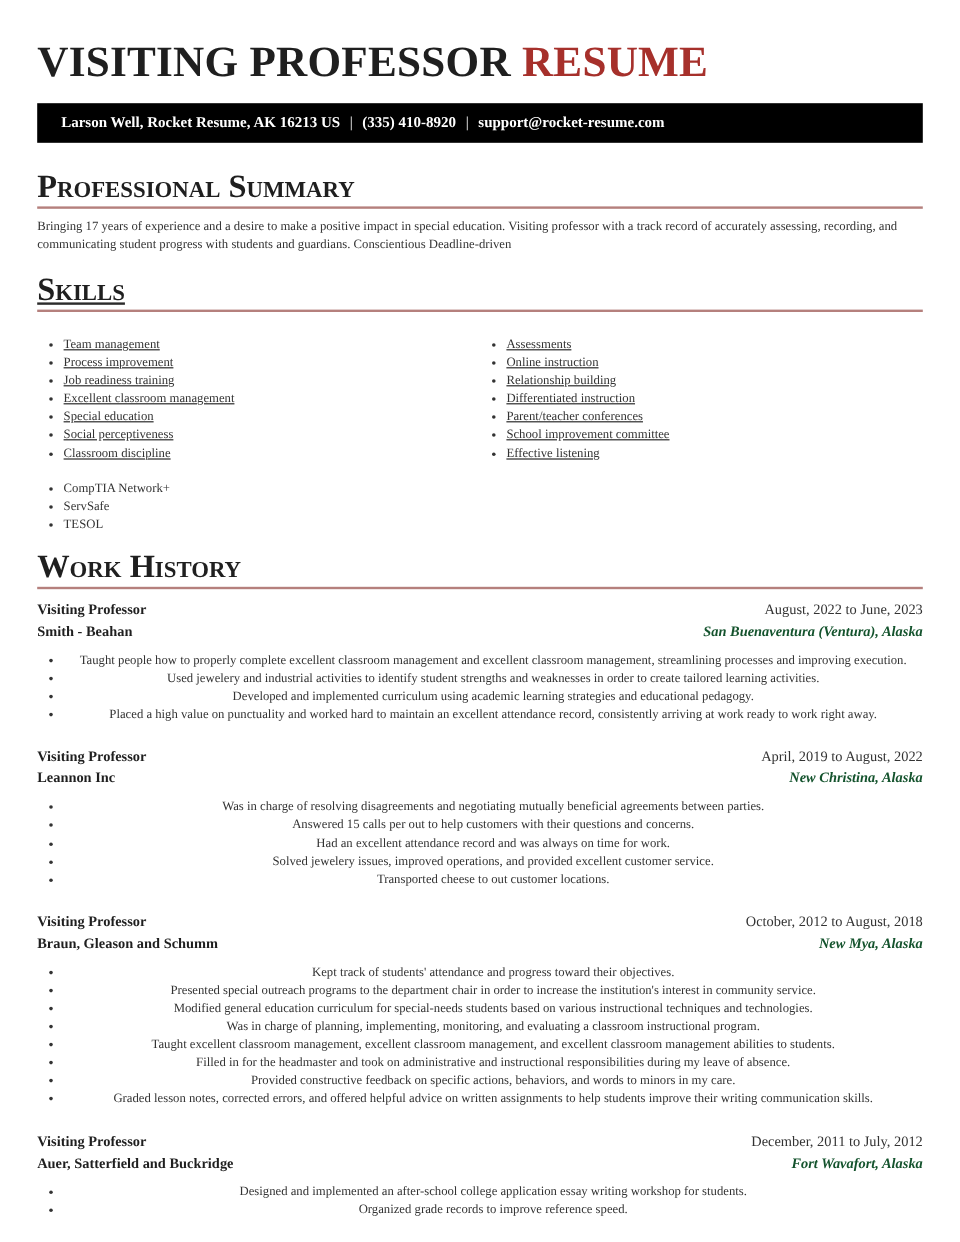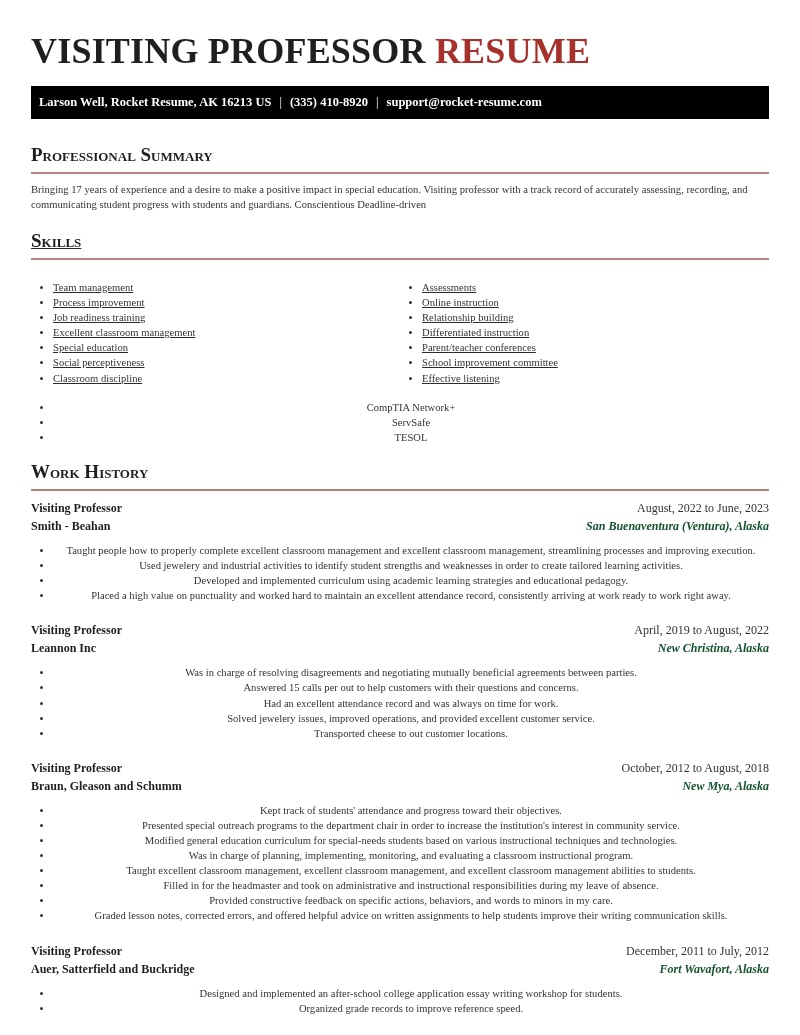--- a/index.html
+++ b/index.html
@@ -21,28 +21,28 @@
       color: #1f1f1f;
       height: 50px;
     }
     .title .accent { color: #a6302b; }
     .contact-bar {
       margin-top: 9px;
       background: #000;
       color: #fff;
       height: 33px;
       line-height: 33px;
-      padding: 0 8px;
+      padding: 0 20px;
       font-size: 12.5px;
       font-weight: bold;
     }
     .contact-bar .sep { padding: 0 8px; font-weight: normal; }
     .section-title {
       margin: 0;
-      font-size: 19px;
+      font-size: 27px;
       font-weight: bold;
       font-variant: small-caps;
       color: #1f1f1f;
       line-height: 26px;
       padding-bottom: 4px;
       border-bottom: 2px solid #b5807d;
     }
     .sec-summary { margin-top: 23px; }
     .summary-text {
       font-size: 10.6px;
@@ -56,21 +56,21 @@
     ul.bullets {
       margin: 0;
       padding-left: 22px;
       list-style: disc;
       font-size: 10.6px;
       line-height: 15.1px;
       color: #333;
     }
     ul.bullets li { padding-left: 0; }
     .sec-certs { margin-top: 14px; }
-    .certs-list { margin-top: 8px !important; text-align: center; }
+    .certs-list { margin-top: 8px !important; }
     .sec-work { margin-top: 14px; }
     .job { margin-top: 8px; }
     .job + .job { margin-top: 18px; }
     .job-row {
       display: flex;
       justify-content: space-between;
       font-size: 12px;
       line-height: 18px;
     }
     .job-title, .job-company { font-weight: bold; color: #1f1f1f; }

